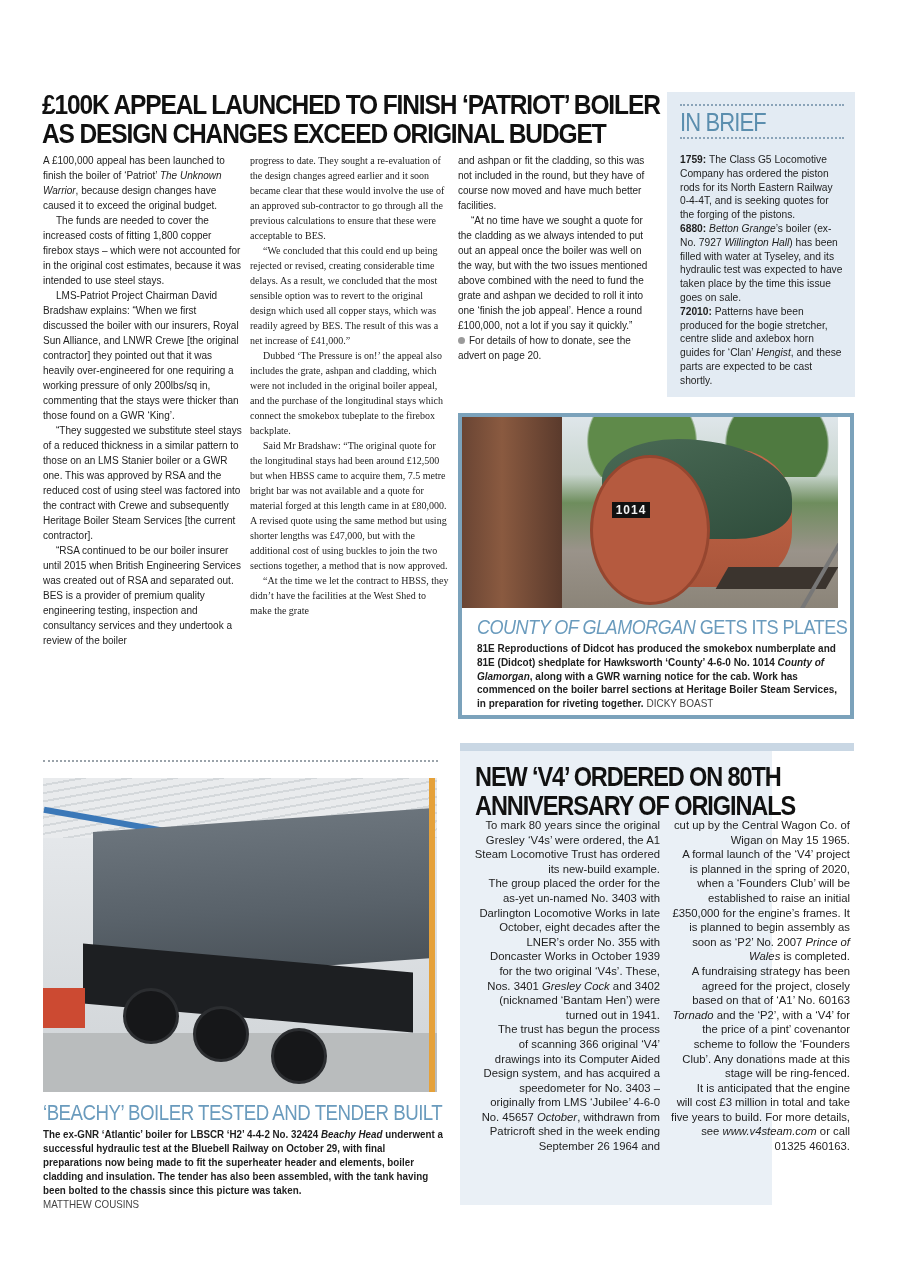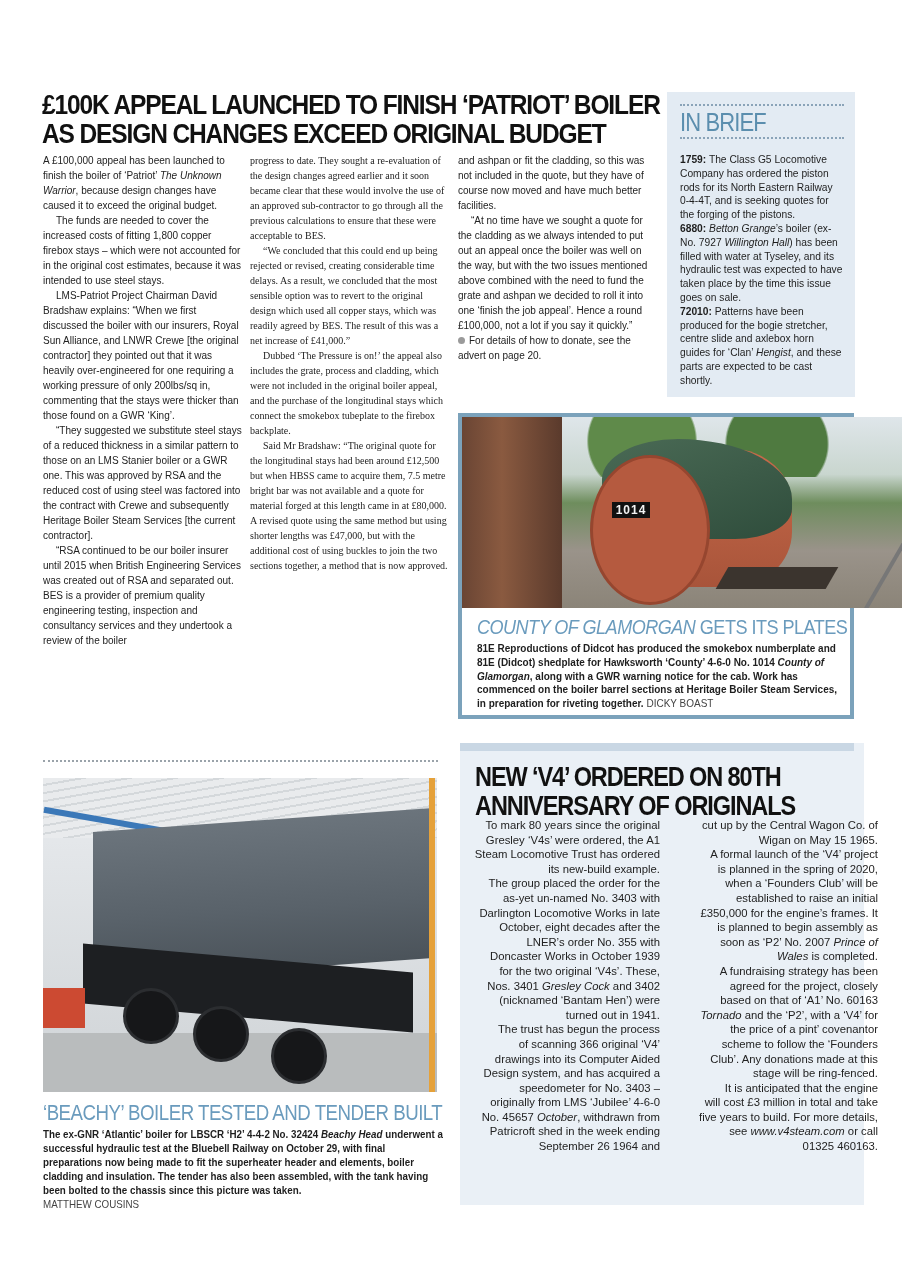--- a/index.html
+++ b/index.html
@@ -37,21 +37,21 @@
     font-size: 11.4px; line-height: 13.8px; color: #1e1e1e; margin-top: 14px;
     transform: scaleX(0.9); transform-origin: left top; width: 182px;
   }
   .brief .body b { font-weight: 700; }
 
   .photo-box {
     position: absolute; left: 458px; top: 413px; width: 396px; height: 306px;
     border: 4px solid #7ba2bb; background: #fff;
   }
   .photo-boiler {
-    position: absolute; left: 0; top: 0; width: 440px; height: 191px;
+    position: absolute; left: 0; top: 0; width: 376px; height: 191px;
     background: linear-gradient(180deg, #dfe6ea 0%, #c9d6cf 30%, #6e8d5d 45%, #9a938a 70%, #8b8478 100%);
     overflow: hidden;
     padding-left: 27px;
   }
   .trees { position: absolute; left: 90px; top: 0; width: 300px; height: 60px; background: radial-gradient(circle at 30% 40%, #5f8a4a 0 25%, transparent 26%), radial-gradient(circle at 75% 45%, #4f7a40 0 22%, transparent 23%); }
   .rusty { position: absolute; left: 0; top: 0; width: 100px; height: 191px; background: linear-gradient(90deg, #6a4534 0%, #8a5a40 40%, #5a3a2c 100%); }
   .boiler-end { position: absolute; left: 128px; top: 38px; width: 120px; height: 150px; border-radius: 50%; background: #b55a3f; border: 3px solid #96462f; }
   .boiler-body { position: absolute; left: 180px; top: 32px; width: 150px; height: 138px; background: linear-gradient(180deg, #c86a4a 0%, #a8543a 100%); border-radius: 0 40% 40% 0; }
   .tarp { position: absolute; left: 140px; top: 22px; width: 190px; height: 100px; background: linear-gradient(160deg, #4a6a55, #2f4d3c); border-radius: 40% 60% 30% 20%; }
   .numplate { position: absolute; left: 150px; top: 85px; width: 38px; height: 16px; background: #111; color: #f3f3f3; font-size: 12px; font-weight: 700; text-align: center; line-height: 16px; letter-spacing: 1px; }
@@ -89,21 +89,21 @@
     position: absolute; left: 43px; top: 1101px; font-size: 22px; line-height: 24px; color: #6a9bbd;
     font-weight: 400; letter-spacing: -0.6px; transform: scaleX(0.85); transform-origin: left; white-space: nowrap;
   }
   .beachy-text {
     position: absolute; left: 43px; top: 1127px; width: 460px; font-size: 11.2px; line-height: 14px;
     font-weight: 700; color: #1e1e1e; transform: scaleX(0.875); transform-origin: left top;
   }
   .beachy-text .credit { display: block; }
 
   .v4-box {
-    position: absolute; left: 460px; top: 743px; width: 404px; height: 462px; background: #eaf0f6;
+    position: absolute; left: 460px; top: 743px; width: 312px; height: 462px; background: #eaf0f6;
   }
   .v4-bar { position: absolute; left: 0; top: 0; width: 394px; height: 8px; background: #c9d7e4; }
   .v4-headline {
     position: absolute; left: 15px; top: 20px; font-weight: 700; font-size: 28px; line-height: 28.5px;
     letter-spacing: -1.3px; color: #111; transform: scaleX(0.84); transform-origin: left top; width: 460px;
   }
   .v4-headline span { display: block; }
   .v4-col { position: absolute; font-size: 11.3px; line-height: 14.6px; color: #222; text-align: right; }
   .v4-col p { text-indent: 13px; }
   .v4-col p.first { text-indent: 0; }
@@ -125,26 +125,27 @@
   <p class="first"><span>A £100,000 appeal has been launched to finish the boiler of ‘Patriot’ </span><i>The Unknown Warrior</i><span>, because design changes have caused it to exceed the original budget.</span></p>
   <p>The funds are needed to cover the increased costs of fitting 1,800 copper firebox stays – which were not accounted for in the original cost estimates, because it was intended to use steel stays.</p>
   <p>LMS-Patriot Project Chairman David Bradshaw explains: “When we first discussed the boiler with our insurers, Royal Sun Alliance, and LNWR Crewe [the original contractor] they pointed out that it was heavily over-engineered for one requiring a working pressure of only 200lbs/sq in, commenting that the stays were thicker than those found on a GWR ‘King’.</p>
   <p>“They suggested we substitute steel stays of a reduced thickness in a similar pattern to those on an LMS Stanier boiler or a GWR one. This was approved by RSA and the reduced cost of using steel was factored into the contract with Crewe and subsequently Heritage Boiler Steam Services [the current contractor].</p>
   <p>“RSA continued to be our boiler insurer until 2015 when British Engineering Services was created out of RSA and separated out. BES is a provider of premium quality engineering testing, inspection and consultancy services and they undertook a review of the boiler</p>
 </div>
 
 <div class="col" style="left:250px; top:153px; width:200px;font-family:Liberation Serif, serif;">
   <p class="first">progress to date. They sought a re-evaluation of the design changes agreed earlier and it soon became clear that these would involve the use of an approved sub-contractor to go through all the previous calculations to ensure that these were acceptable to BES.</p>
   <p>“We concluded that this could end up being rejected or revised, creating considerable time delays. As a result, we concluded that the most sensible option was to revert to the original design which used all copper stays, which was readily agreed by BES. The result of this was a net increase of £41,000.”</p>
-  <p>Dubbed ‘The Pressure is on!’ the appeal also includes the grate, process and cladding, which were not included in the original boiler appeal, and the purchase of the longitudinal stays which connect the smokebox tubeplate to the firebox backplate.</p>
+  <p>Dubbed ‘The Pressure is on!’ the appeal also includes the grate, ashpan and cladding, which were not included in the original boiler appeal, and the purchase of the longitudinal stays which connect the smokebox tubeplate to the firebox backplate.</p>
   <p>Said Mr Bradshaw: “The original quote for the longitudinal stays had been around £12,500 but when HBSS came to acquire them, 7.5 metre bright bar was not available and a quote for material forged at this length came in at £80,000. A revised quote using the same method but using shorter lengths was £47,000, but with the additional cost of using buckles to join the two sections together, a method that is now approved.</p>
+  <p>“At the time we let the contract to HBSS, they didn’t have the facilities at the West Shed to make the grate</p>
 </div>
 
 <div class="col" style="left:458px; top:153px; width:200px;">
-  <p class="first">and ashpan or fit the cladding, so this was not included in the quote, but they have of course now moved and have much better facilities.</p>
+  <p class="first">and ashpan or fit the cladding, so this was not included in the round, but they have of course now moved and have much better facilities.</p>
   <p>“At no time have we sought a quote for the cladding as we always intended to put out an appeal once the boiler was well on the way, but with the two issues mentioned above combined with the need to fund the grate and ashpan we decided to roll it into one ‘finish the job appeal’. Hence a round £100,000, not a lot if you say it quickly.”</p>
   <p class="first"><span class="bullet"></span><span>For details of how to donate, see the advert on page 20.</span></p>
 </div>
 
 <aside class="brief">
   <div class="dots"></div>
   <h2>IN BRIEF</h2>
   <div class="dots"></div>
   <div class="body">
     <div><b>1759:</b><span> The Class G5 Locomotive Company has ordered the piston rods for its North Eastern Railway 0-4-4T, and is seeking quotes for the forging of the pistons.</span></div>
@@ -193,21 +194,21 @@
   <div class="v4-bar"></div>
   <h1 class="v4-headline">
     <span>NEW ‘V4’ ORDERED ON 80TH</span>
     <span>ANNIVERSARY OF ORIGINALS</span>
   </h1>
   <div class="v4-col" style="left:14px; top:75px; width:186px;">
     <p class="first">To mark 80 years since the original Gresley ‘V4s’ were ordered, the A1 Steam Locomotive Trust has ordered its new-build example.</p>
     <p><span>The group placed the order for the as-yet un-named No. 3403 with Darlington Locomotive Works in late October, eight decades after the LNER’s order No. 355 with Doncaster Works in October 1939 for the two original ‘V4s’. These, Nos. 3401 </span><i>Gresley Cock</i><span> and 3402 (nicknamed ‘Bantam Hen’) were turned out in 1941.</span></p>
     <p><span>The trust has begun the process of scanning 366 original ‘V4’ drawings into its Computer Aided Design system, and has acquired a speedometer for No. 3403 – originally from LMS ‘Jubilee’ 4-6-0 No. 45657 </span><i>October</i><span>, withdrawn from Patricroft shed in the week ending September 26 1964 and</span></p>
   </div>
-  <div class="v4-col" style="left:208px; top:75px; width:182px;margin-left:28px;">
+  <div class="v4-col" style="left:208px; top:75px; width:182px;">
     <p class="first">cut up by the Central Wagon Co. of Wigan on May 15 1965.</p>
     <p><span>A formal launch of the ‘V4’ project is planned in the spring of 2020, when a ‘Founders Club’ will be established to raise an initial £350,000 for the engine’s frames. It is planned to begin assembly as soon as ‘P2’ No. 2007 </span><i>Prince of Wales</i><span> is completed.</span></p>
     <p><span>A fundraising strategy has been agreed for the project, closely based on that of ‘A1’ No. 60163 </span><i>Tornado</i><span> and the ‘P2’, with a ‘V4’ for the price of a pint’ covenantor scheme to follow the ‘Founders Club’. Any donations made at this stage will be ring-fenced.</span></p>
     <p><span>It is anticipated that the engine will cost £3 million in total and take five years to build. For more details, see </span><i>www.v4steam.com</i><span> or call 01325 460163.</span></p>
   </div>
 </section>
 
 <div class="footer">
   <span>ISSUE 499 • NOVEMBER 15 – DECEMBER 12 2019 • </span><b>21</b>
 </div>

